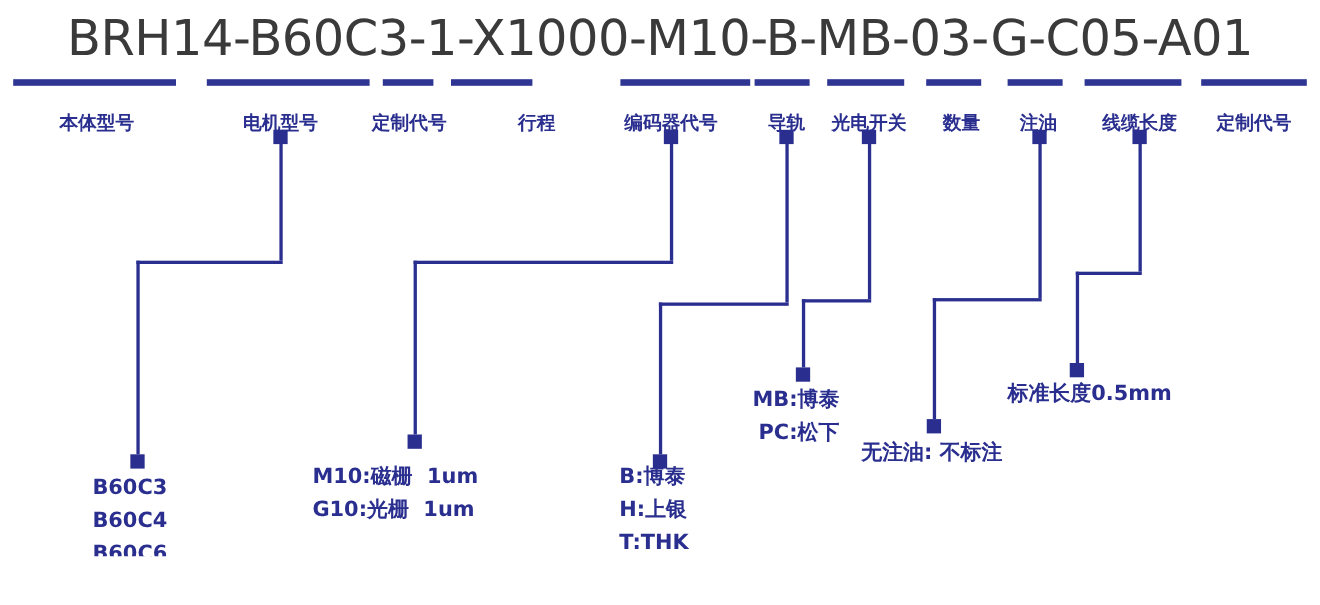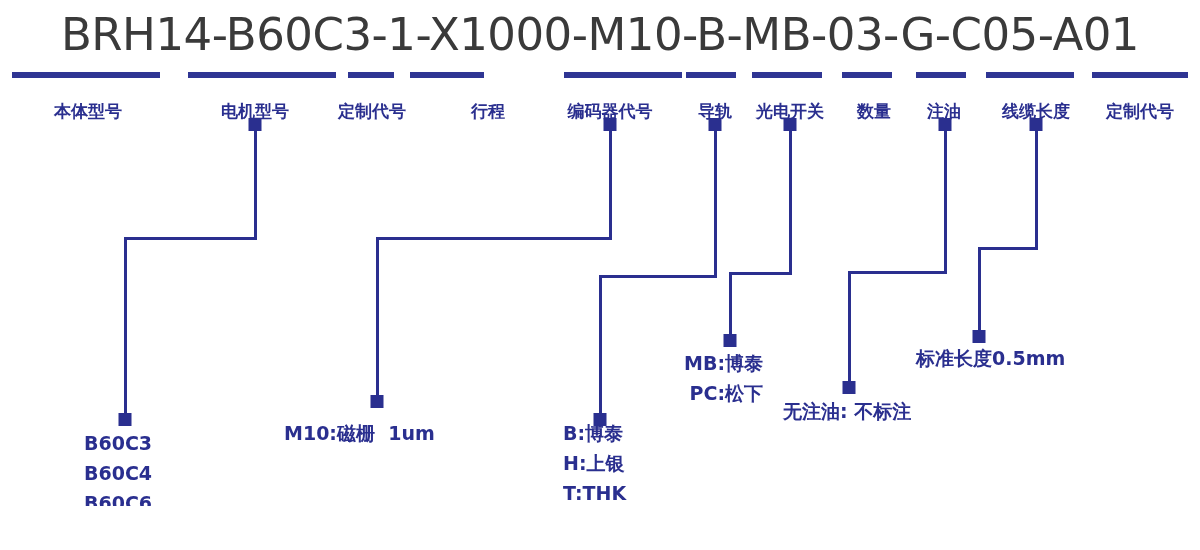--- a/index.html
+++ b/index.html
@@ -164,20 +164,21 @@
       </div>
     </div>
   <div id="options-layer">
       <div class="optblock" style="left: 84px; top: 428px;">
         <span class="opt">B60C3</span>
         <span class="opt">B60C4</span>
         <span class="opt">B60C6</span>
       </div>
       <div class="optblock" style="left: 284px; top: 418px;">
         <span class="opt">M10:磁栅  1um</span>
+        <span class="opt">G10:光栅  1um</span>
       </div>
       <div class="optblock" style="left: 563px; top: 418px;">
         <span class="opt">B:博泰</span>
         <span class="opt">H:上银</span>
         <span class="opt">T:THK</span>
       </div>
       <div class="optblock" style="left: 684px; top: 348px; text-align: right;">
         <span class="opt">MB:博泰</span>
         <span class="opt">PC:松下</span>
       </div>

